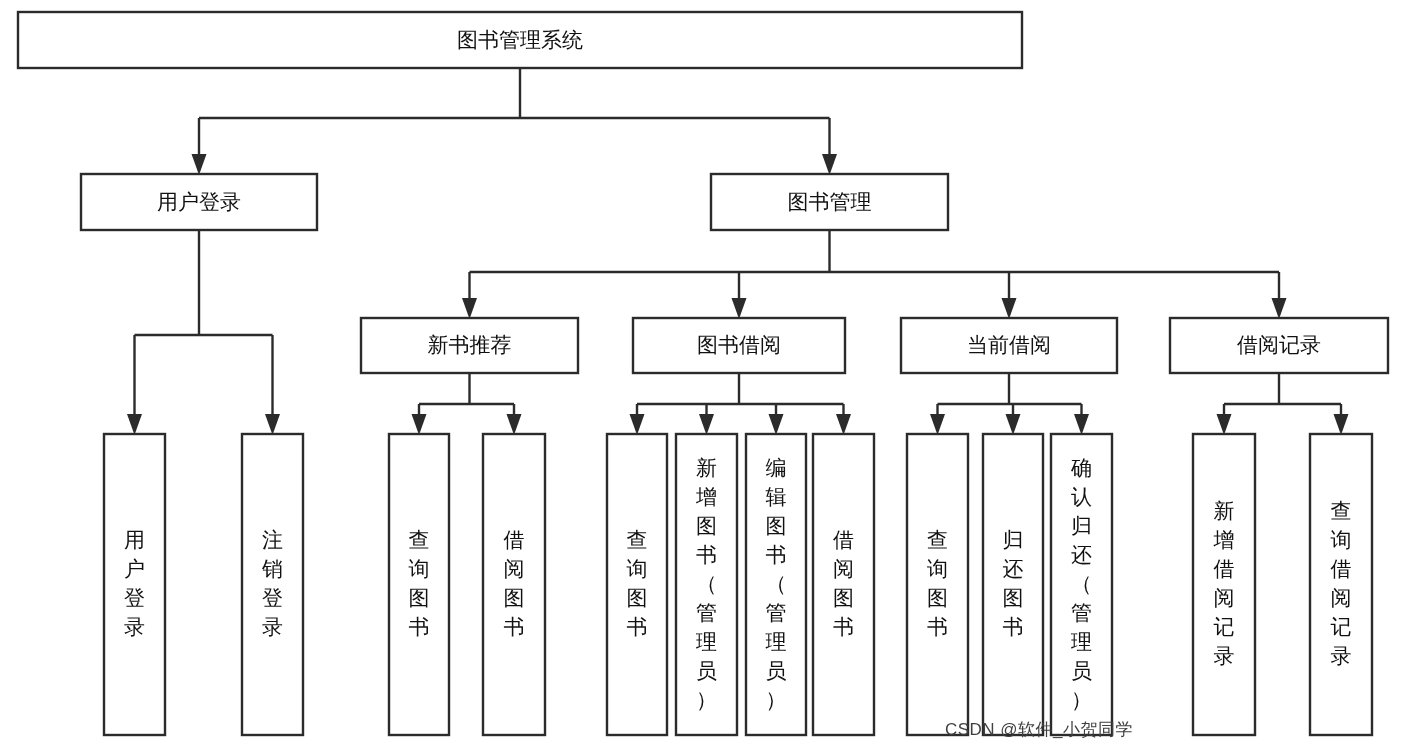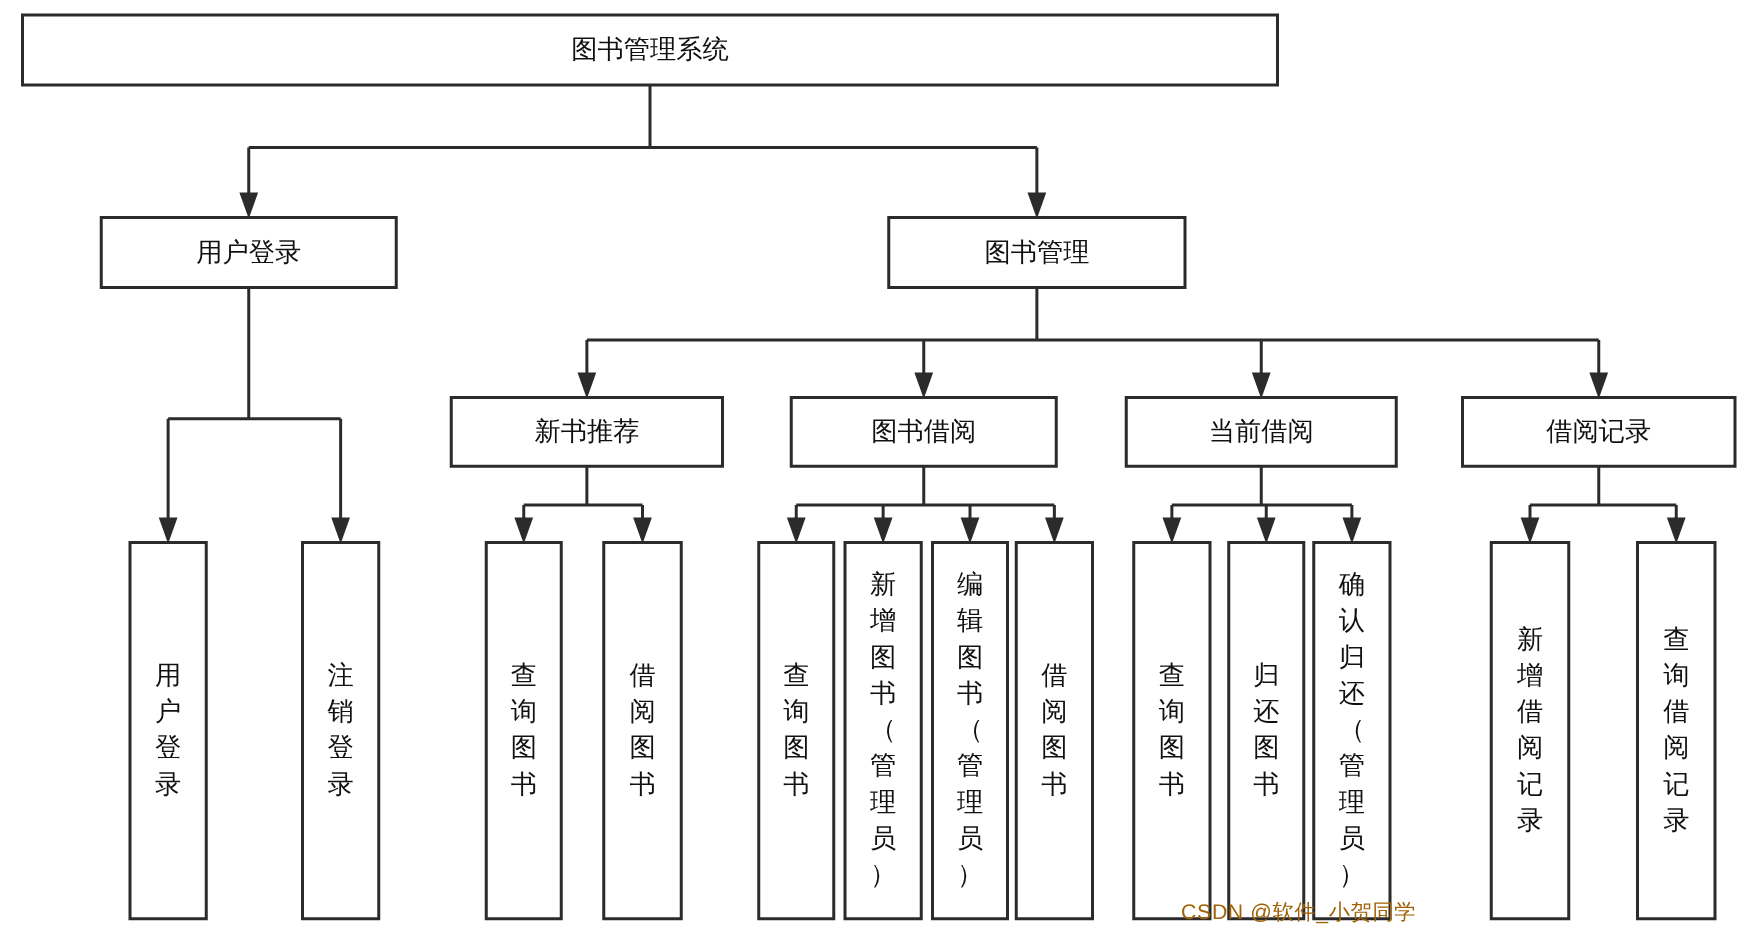--- a/index.html
+++ b/index.html
@@ -55,21 +55,21 @@
     font-family: "Liberation Sans", "DejaVu Sans", sans-serif;
     font-size: 21px;
     text-anchor: middle;
   }
   .watermark {
     position: absolute;
     right: 14px;
     bottom: 6px;
     font-family: "Liberation Sans", "DejaVu Sans", sans-serif;
     font-size: 17px;
-    color: #a16207;
+    color: #404040;
     letter-spacing: 0.5px;
     white-space: nowrap;
     user-select: none;
   }
 </style>
 </head>
 <body>
 
 <div id="diagram-root">
   <svg id="tree-svg" viewBox="0 0 1405 747" xmlns="http://www.w3.org/2000/svg">

